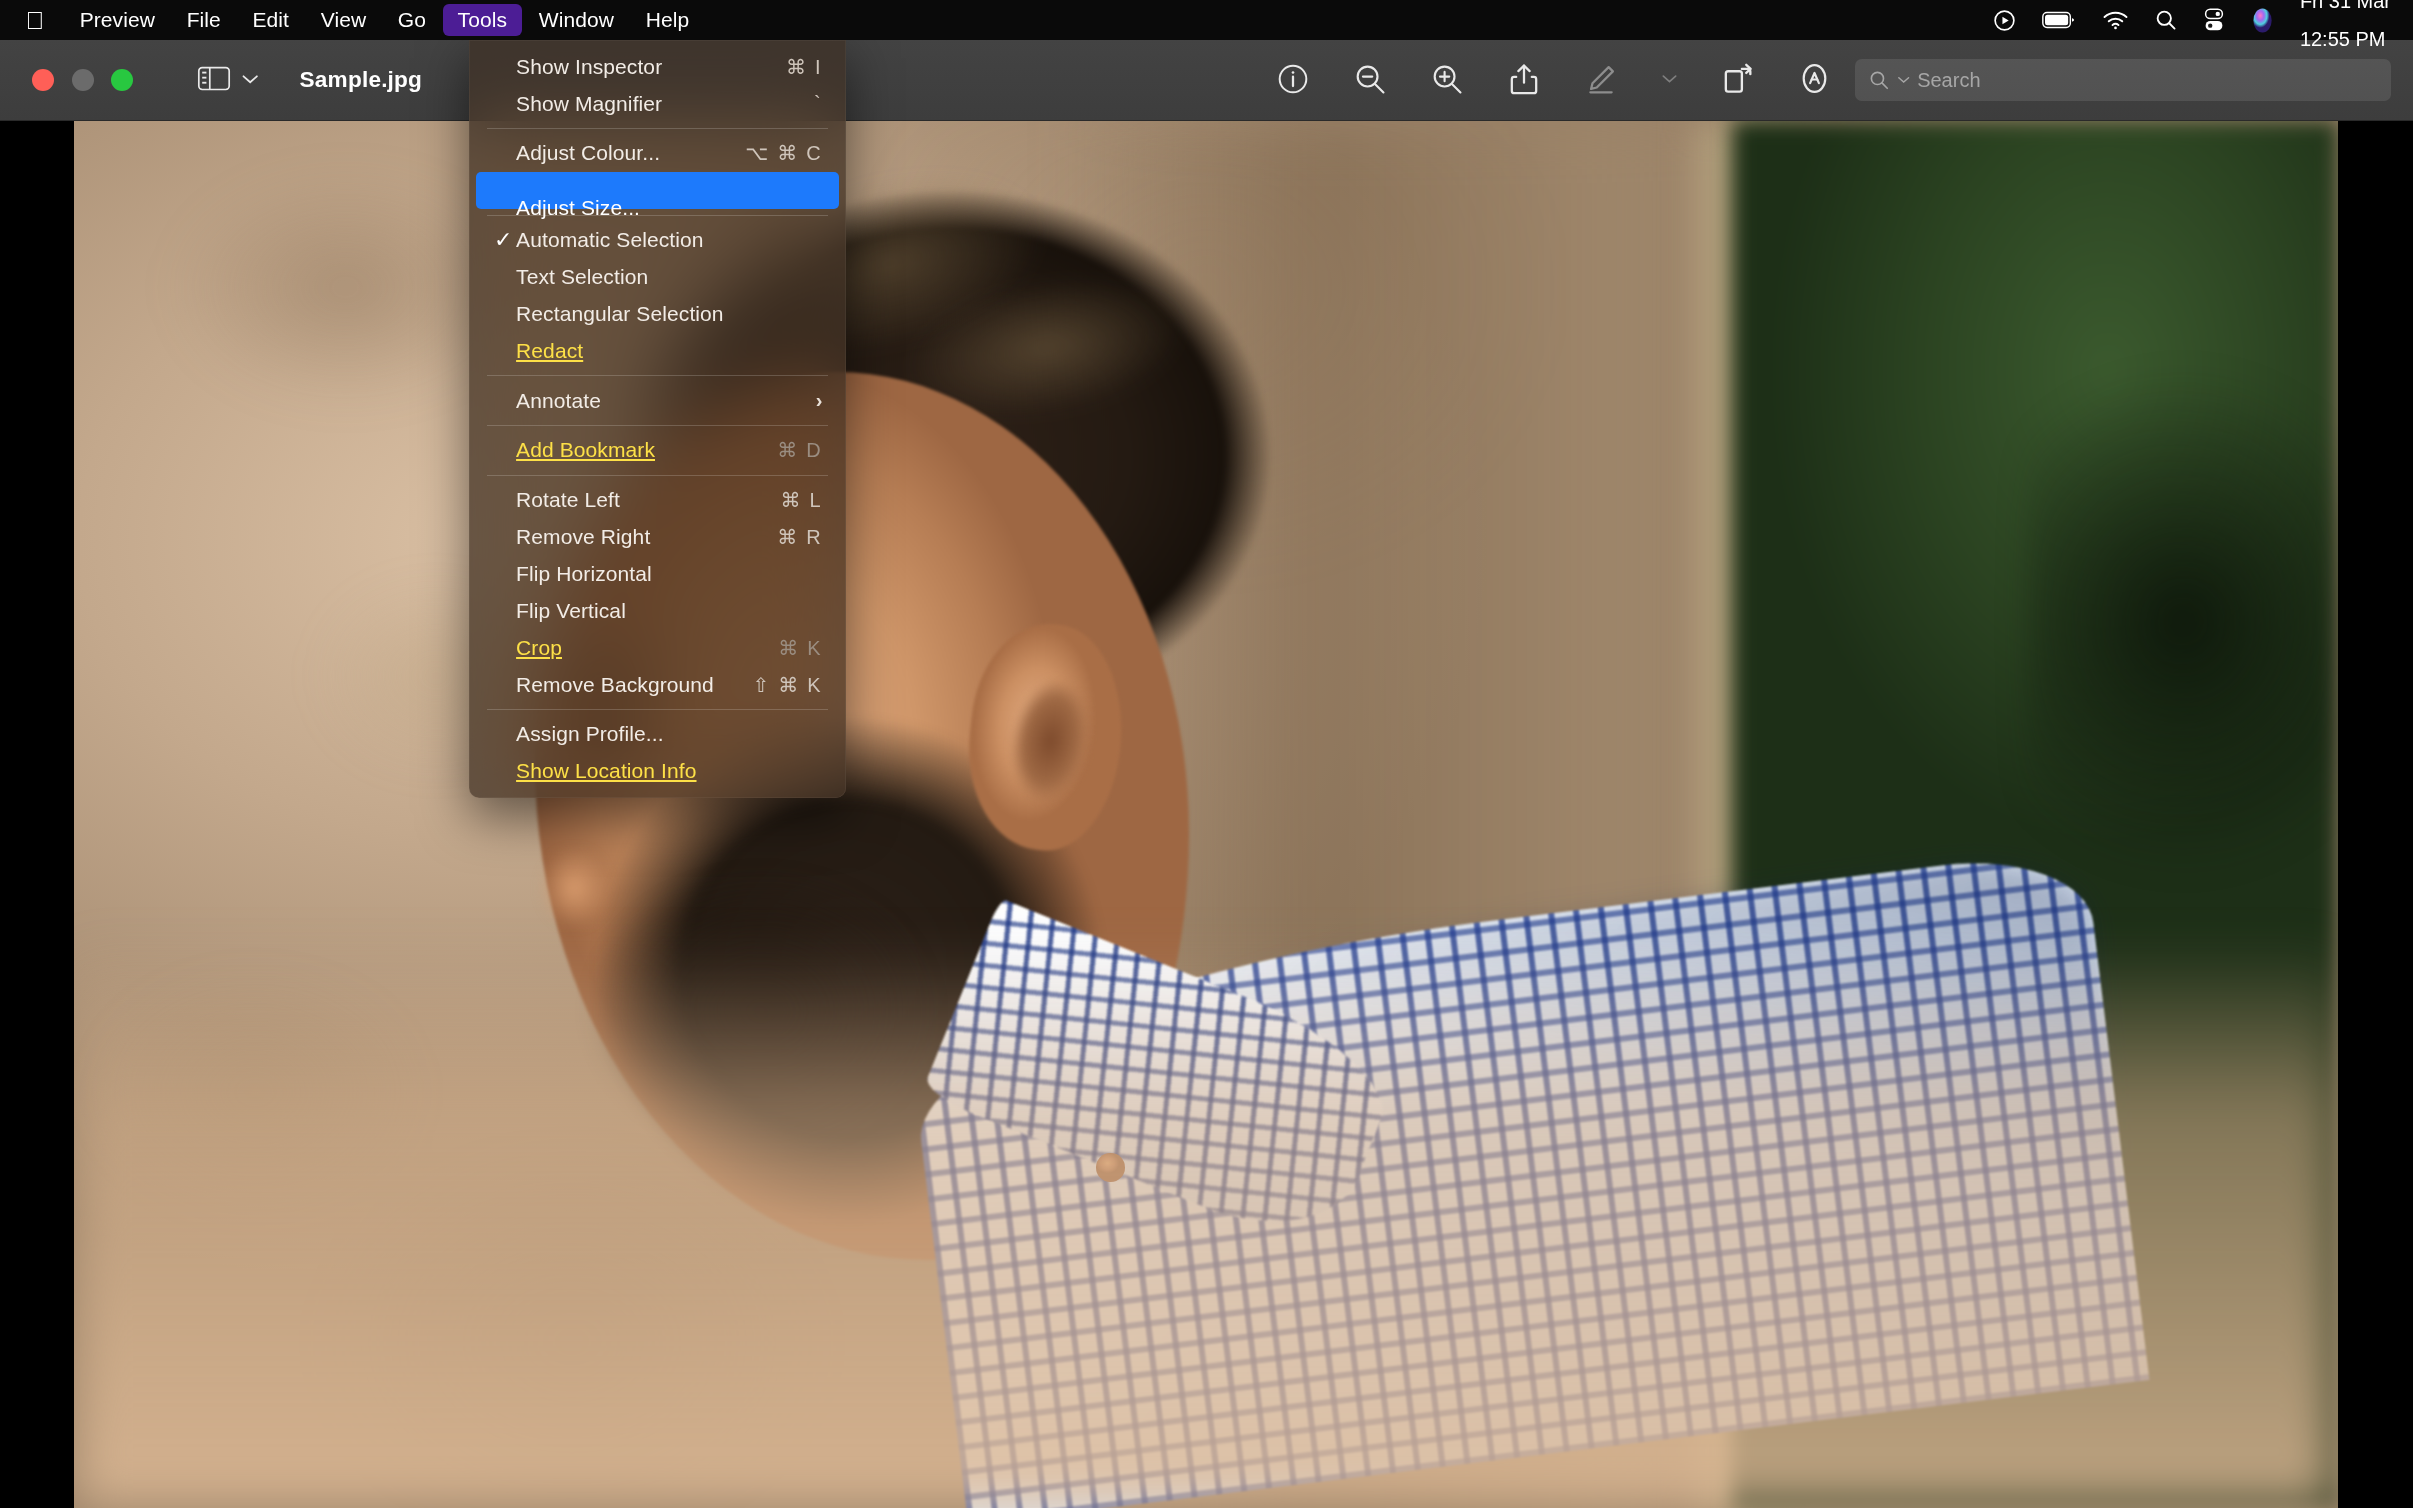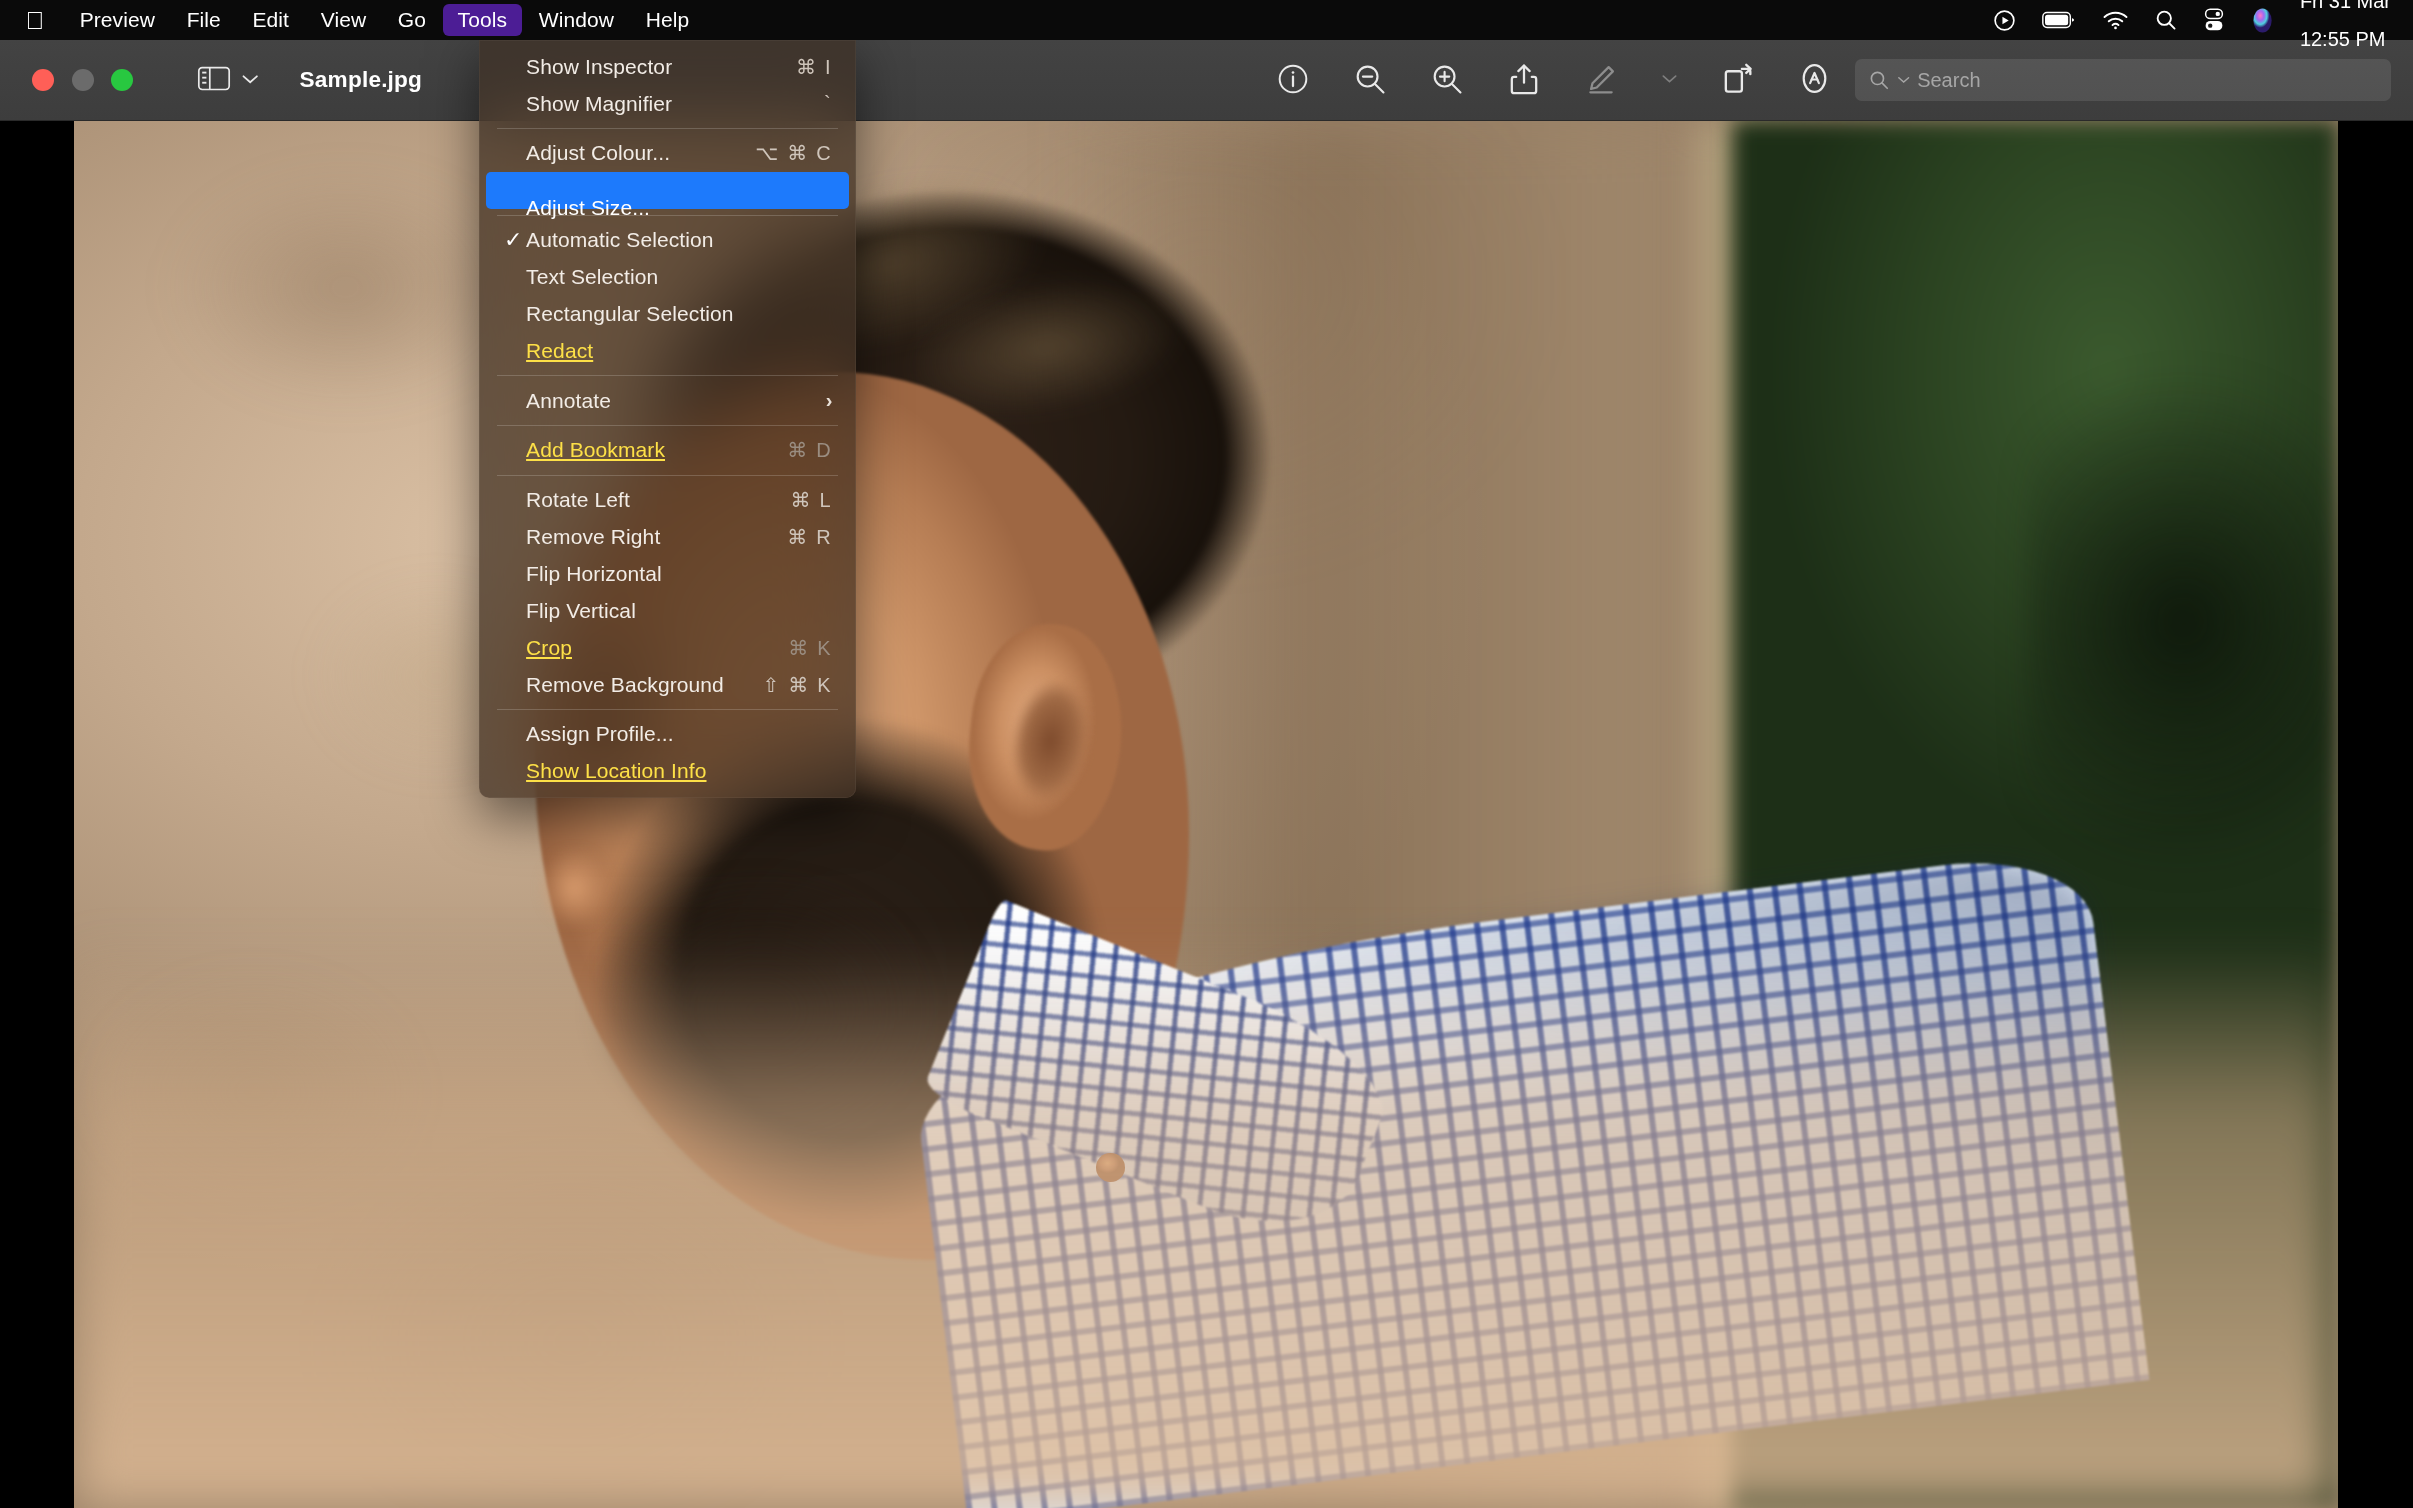--- a/index.html
+++ b/index.html
@@ -251,21 +251,21 @@
   }
   .neck-teal{
     position:absolute; left:587px; top:972px; width:101px; height:101px;
     background:radial-gradient(closest-side at 50% 50%, #2f7fa0 0%, rgba(47,127,160,0) 85%);
     border-radius:50%;
     filter:blur(7.5px);
   }
 
   
   #menu{
-    position:absolute; left:479px; top:40px; width:377px;
+    position:absolute; left:469px; top:40px; width:377px;
     padding:8.4px 0 8.4px 0;
     border-radius:0 0 10px 10px;
     background:rgba(62,48,38,0.74);
     backdrop-filter:blur(35px) saturate(160%);
     -webkit-backdrop-filter:blur(35px) saturate(160%);
     box-shadow:0 18.4px 50px rgba(0,0,0,.5), inset 0 0 0 0.8px rgba(255,255,255,0.06);
     z-index:50;
   }
   .mi{
     height:37px; display:flex; align-items:center;

